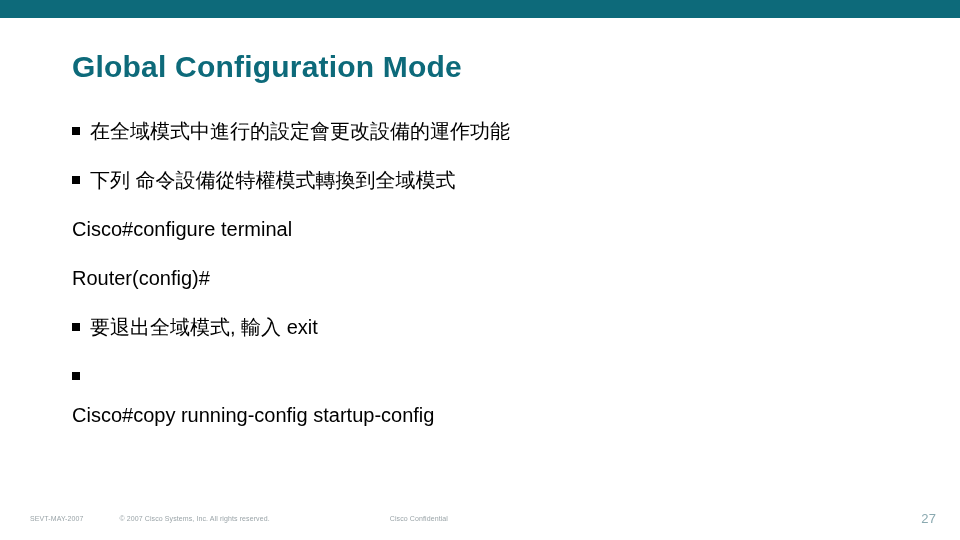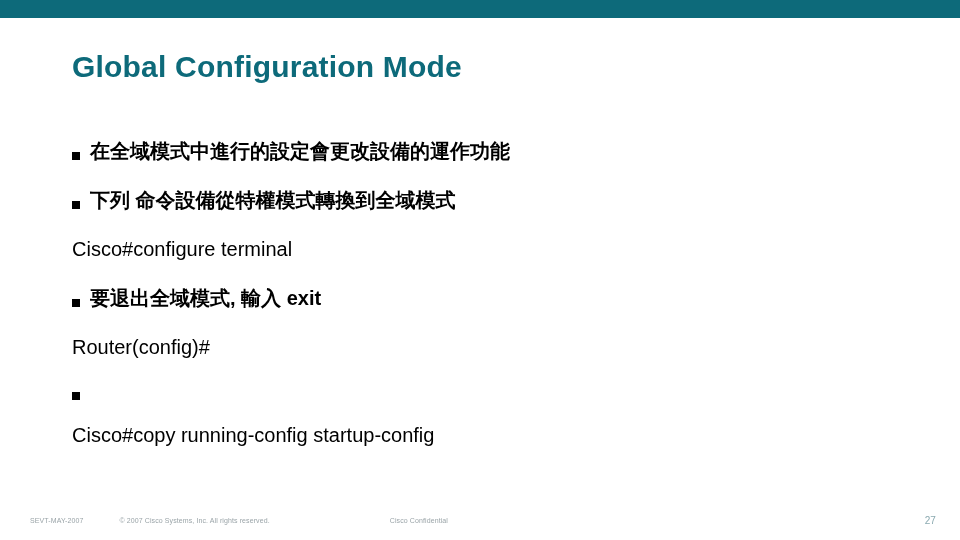--- a/index.html
+++ b/index.html
@@ -1,51 +1,51 @@
 <!DOCTYPE html>
 <html><head>
 <meta charset="utf-8">
 <style>
   * { margin: 0; padding: 0; box-sizing: border-box; }
   html, body { width: 960px; height: 540px; font-family: Arial, "Microsoft JhengHei", "PingFang TC", sans-serif; background: #fff; }
   .slide { position: relative; width: 960px; height: 540px; }
   .topbar { position: absolute; top: 0; left: 0; width: 960px; height: 18px; background: #0d6a7a; }
   .content { position: absolute; top: 50px; left: 72px; right: 60px; }
-  .title { color: #0d6a7a; font-size: 30px; font-weight: bold; letter-spacing: 0.2px; margin-bottom: 54px; }
+  .title { color: #0d6a7a; font-size: 30px; font-weight: bold; letter-spacing: 0.2px; margin-bottom: 34px; }
   .line { font-size: 20px; color: #000; margin-bottom: 22px; line-height: 1.35; }
-  .bullet { display: flex; align-items: center; font-weight: bold; }
+  .bullet { display: flex; align-items: flex-start; }
   .sq { display: inline-block; width: 8px; height: 8px; background: #000; margin-top: 9px; margin-right: 10px; flex: 0 0 auto; }
   .footer { position: absolute; bottom: 14px; left: 30px; right: 24px; display: flex; align-items: center; font-size: 7px; color: #9aa4a8; letter-spacing: 0.1px; }
   .footer .f1 { margin-right: 36px; }
   .footer .f2 { margin-right: 120px; }
-  .footer .pg { margin-left: auto; color: #8aa9b0; font-size: 10px; }
+  .footer .pg { margin-left: auto; color: #8aa9b0; font-size: 13px; }
 </style>
 </head>
 <body>
 
 <div class="slide">
   <div class="topbar"></div>
 
   <div class="content">
     <h1 class="title">Global Configuration Mode</h1>
 
     <div class="line bullet">
       <span class="sq"></span>
       <span>在全域模式中進行的設定會更改設備的運作功能</span>
     </div>
     <div class="line bullet">
       <span class="sq"></span>
       <span>下列 命令設備從特權模式轉換到全域模式</span>
     </div>
     <div class="line">Cisco#configure terminal</div>
+    <div class="line">Router(config)#</div>
     <div class="line bullet">
       <span class="sq"></span>
       <span>要退出全域模式, 輸入 exit</span>
     </div>
-    <div class="line">Router(config)#</div>
     <div class="line bullet">
       <span class="sq"></span>
     </div>
     <div class="line">Cisco#copy running-config startup-config</div>
   </div>
 
   <div class="footer">
     <span class="f1">SEVT-MAY-2007</span>
     <span class="f2">© 2007 Cisco Systems, Inc. All rights reserved.</span>
     <span class="f3">Cisco Confidential</span>

